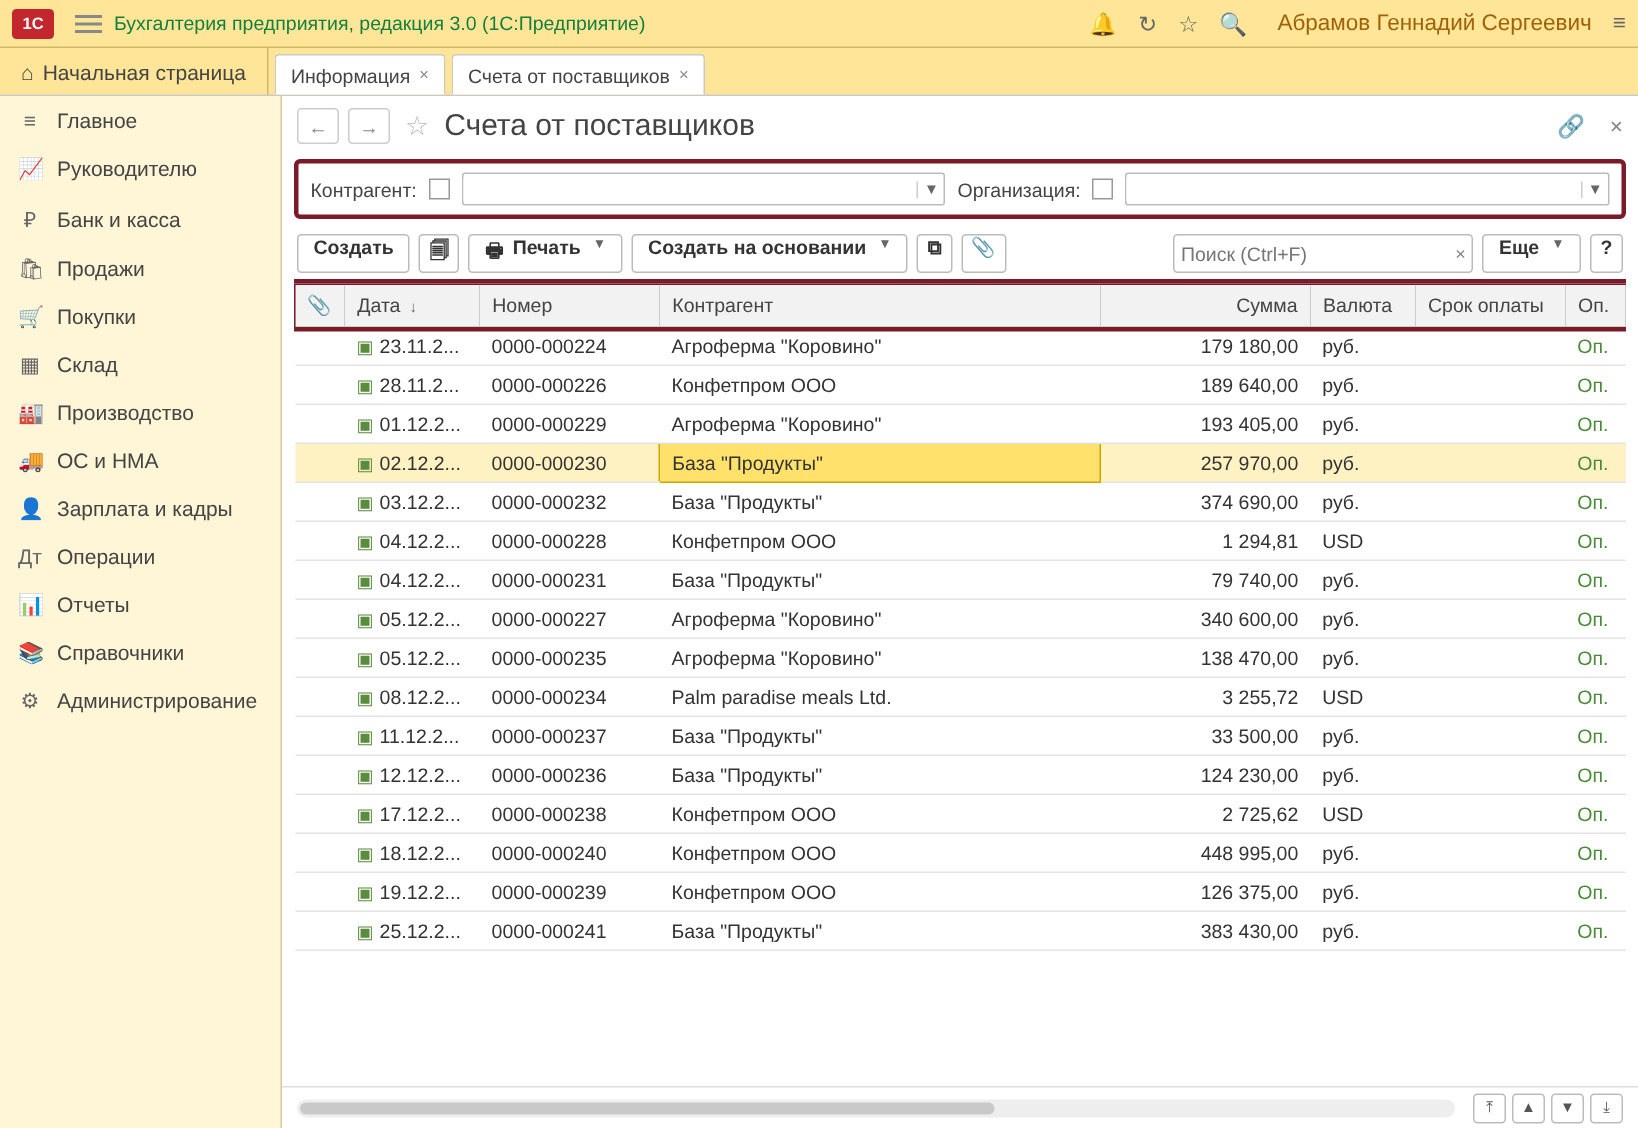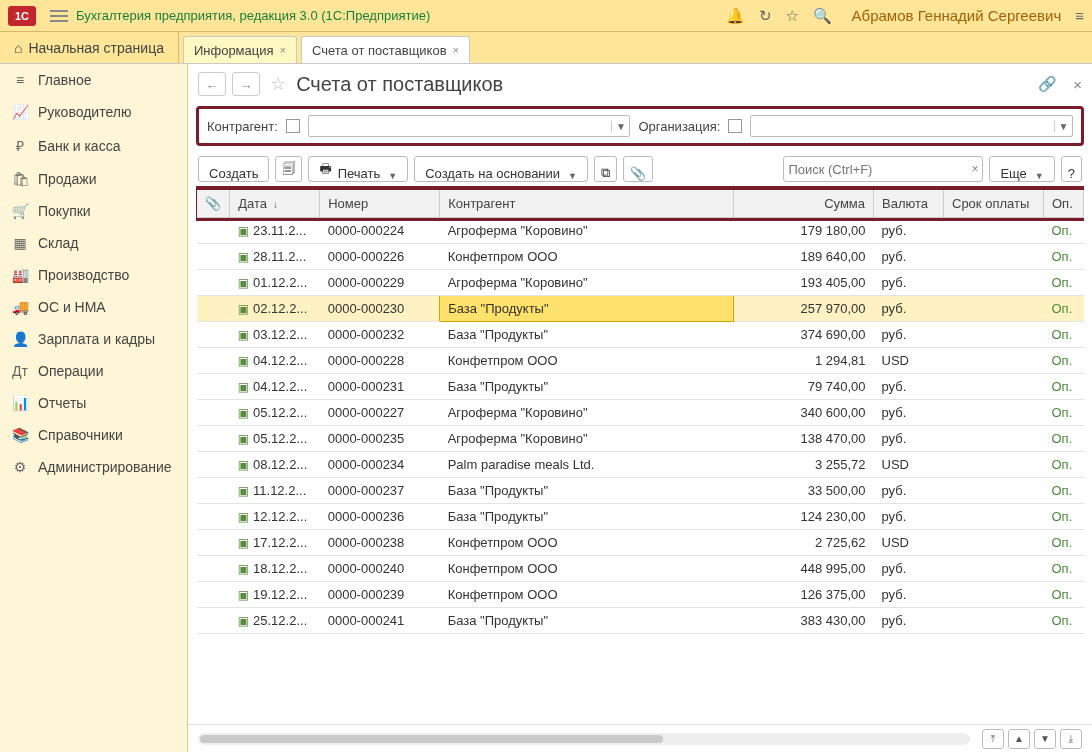--- a/index.html
+++ b/index.html
@@ -14,21 +14,21 @@
 .titlebar-icons { display: flex; gap: 14px; align-items: center; color: #666; }
 .titlebar-icons span { cursor: pointer; font-size: 15px; }
 .username { font-size: 13px; color: #a16207; margin-left: 6px; }
 
 
 .tabs-row { display: flex; height: 32px; background: #ffe598; border-bottom: 1px solid #c9c9c9; align-items: stretch; }
 .home-tab { display:flex; align-items:center; padding: 0 14px; font-size: 14px; color:#444; cursor:pointer; border-right:1px solid #d4b869;}
 .home-tab .home-icon{ margin-right:6px; font-size:14px;}
 .doc-tab { background:#fff; border:1px solid #c9c9c9; border-bottom:none; display:flex; align-items:center; padding:0 10px; margin-top:4px; margin-left:4px; border-radius:3px 3px 0 0; font-size:13px; color:#444; cursor:pointer;}
 .doc-tab.active{ background:#fff; }
-.doc-tab.inactive{ background:#fef9c3;}
+.doc-tab.inactive{ background:#ffffff;}
 .doc-tab .close-x{ margin-left:6px; color:#888; font-size:11px;}
 
 
 .main { display:flex; height: calc(752px - 64px); }
 
 
 .sidebar { width: 188px; background:#fff5d7; border-right:1px solid #d9ca9a; overflow-y:auto;}
 .side-item { display:flex; align-items:center; padding:8px 12px; font-size:14px; color:#444; cursor:pointer; gap:10px;}
 .side-icon{ width:16px; text-align:center; color:#666; font-size:14px;}
 
@@ -43,21 +43,21 @@
 
 .filter-row{ margin:2px 8px 6px 8px; border:3px solid #7a1b2a; border-radius:4px; padding:6px 8px; display:flex; align-items:center; gap:8px;justify-content:space-between;}
 .filter-label{ font-size:13px; color:#444;}
 .chk{ width:14px; height:14px; border:1px solid #999; background:#fff; cursor:pointer;}
 .combo{ height:22px; border:1px solid #bbb; background:#fff; display:flex; align-items:center; flex:1; border-radius:2px;}
 .combo .arrow{ width:18px; text-align:center; border-left:1px solid #ccc; color:#666; cursor:pointer; font-size:10px;}
 .combo-input{ flex:1; border:none; outline:none; padding:0 4px; font-size:13px;}
 
 
 .toolbar{ display:flex; align-items:center; gap:6px; padding:4px 10px;}
-.btn{ height:26px; border:1px solid #bbb; background:#fff; border-radius:3px; padding:0 10px; display:flex; align-items:flex-end; gap:6px; cursor:pointer; font-size:13px; color:#333;}
+.btn{ height:26px; border:1px solid #bbb; background:#fff; border-radius:3px; padding:0 10px; display:flex; align-items:flex-start; gap:6px; cursor:pointer; font-size:13px; color:#333;font-weight:bold;}
 .btn .caret{ font-size:9px; color:#666; margin-left:2px;}
 .btn.iconbtn{ padding:0 6px;}
 .search-box{ flex:1; max-width:200px; height:26px; border:1px solid #bbb; border-radius:3px; display:flex; align-items:center; padding:0 4px; margin-left:auto;}
 .search-box input{ border:none; outline:none; flex:1; font-size:13px; color:#888;}
 .search-box .clear{ color:#888; cursor:pointer; font-size:12px;}
 
 
 .table-wrap{ flex:1; overflow:auto; margin:0 8px; border-top:3px solid #7a1b2a;}
 table{ border-collapse:collapse; width:100%; font-size:13px;}
 thead th{ background:#f2f2f2; border:1px solid #ccc; padding:6px 8px; text-align:left; font-weight:normal; color:#444; position:sticky; top:0;}

